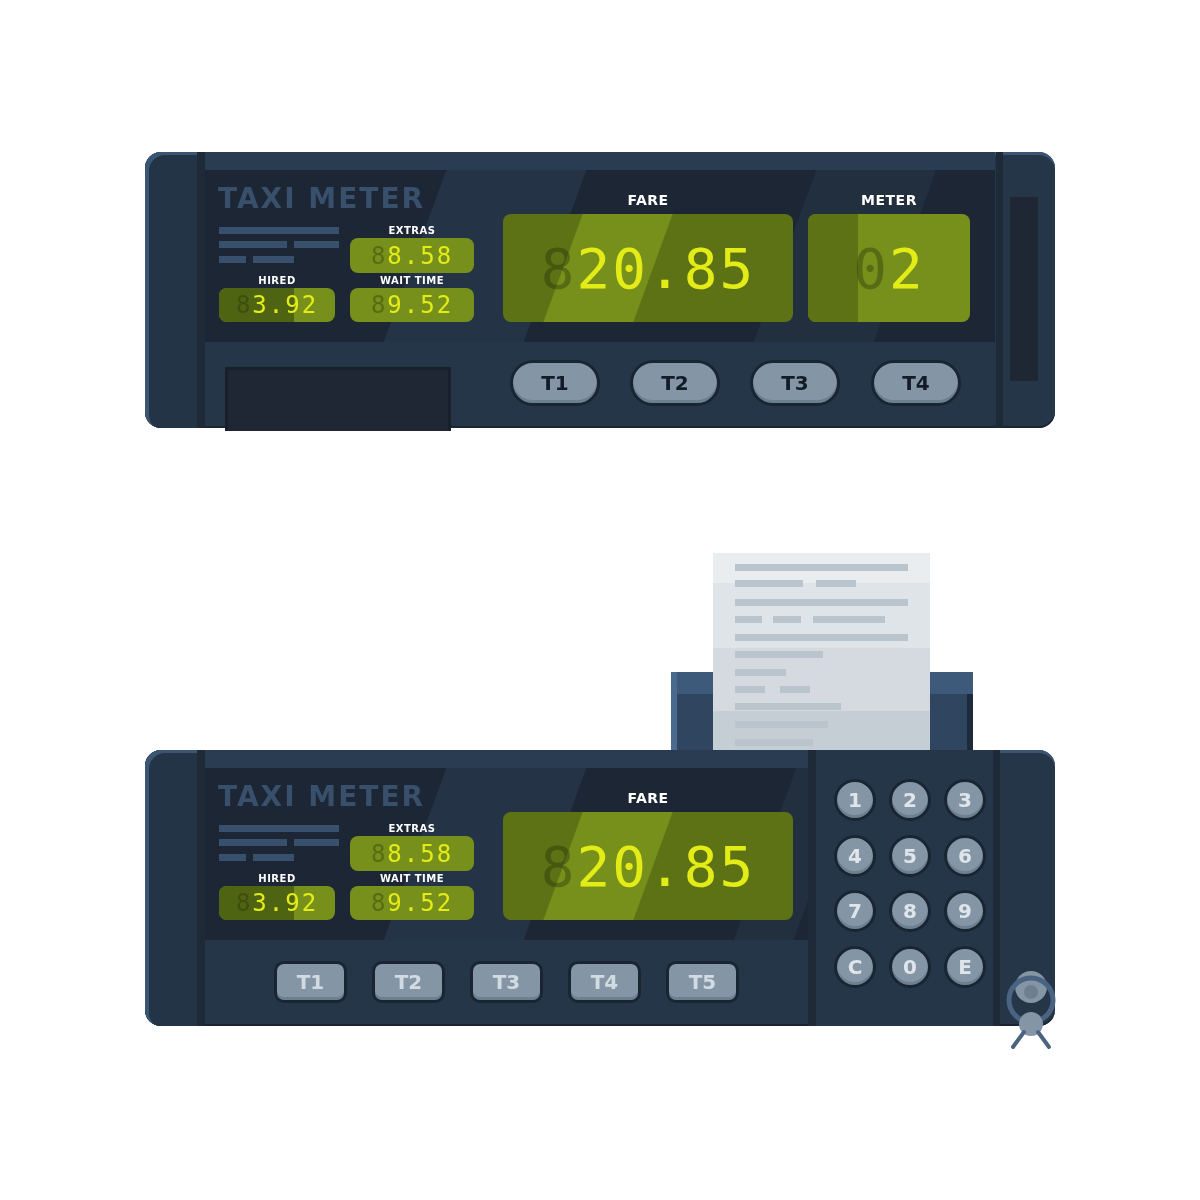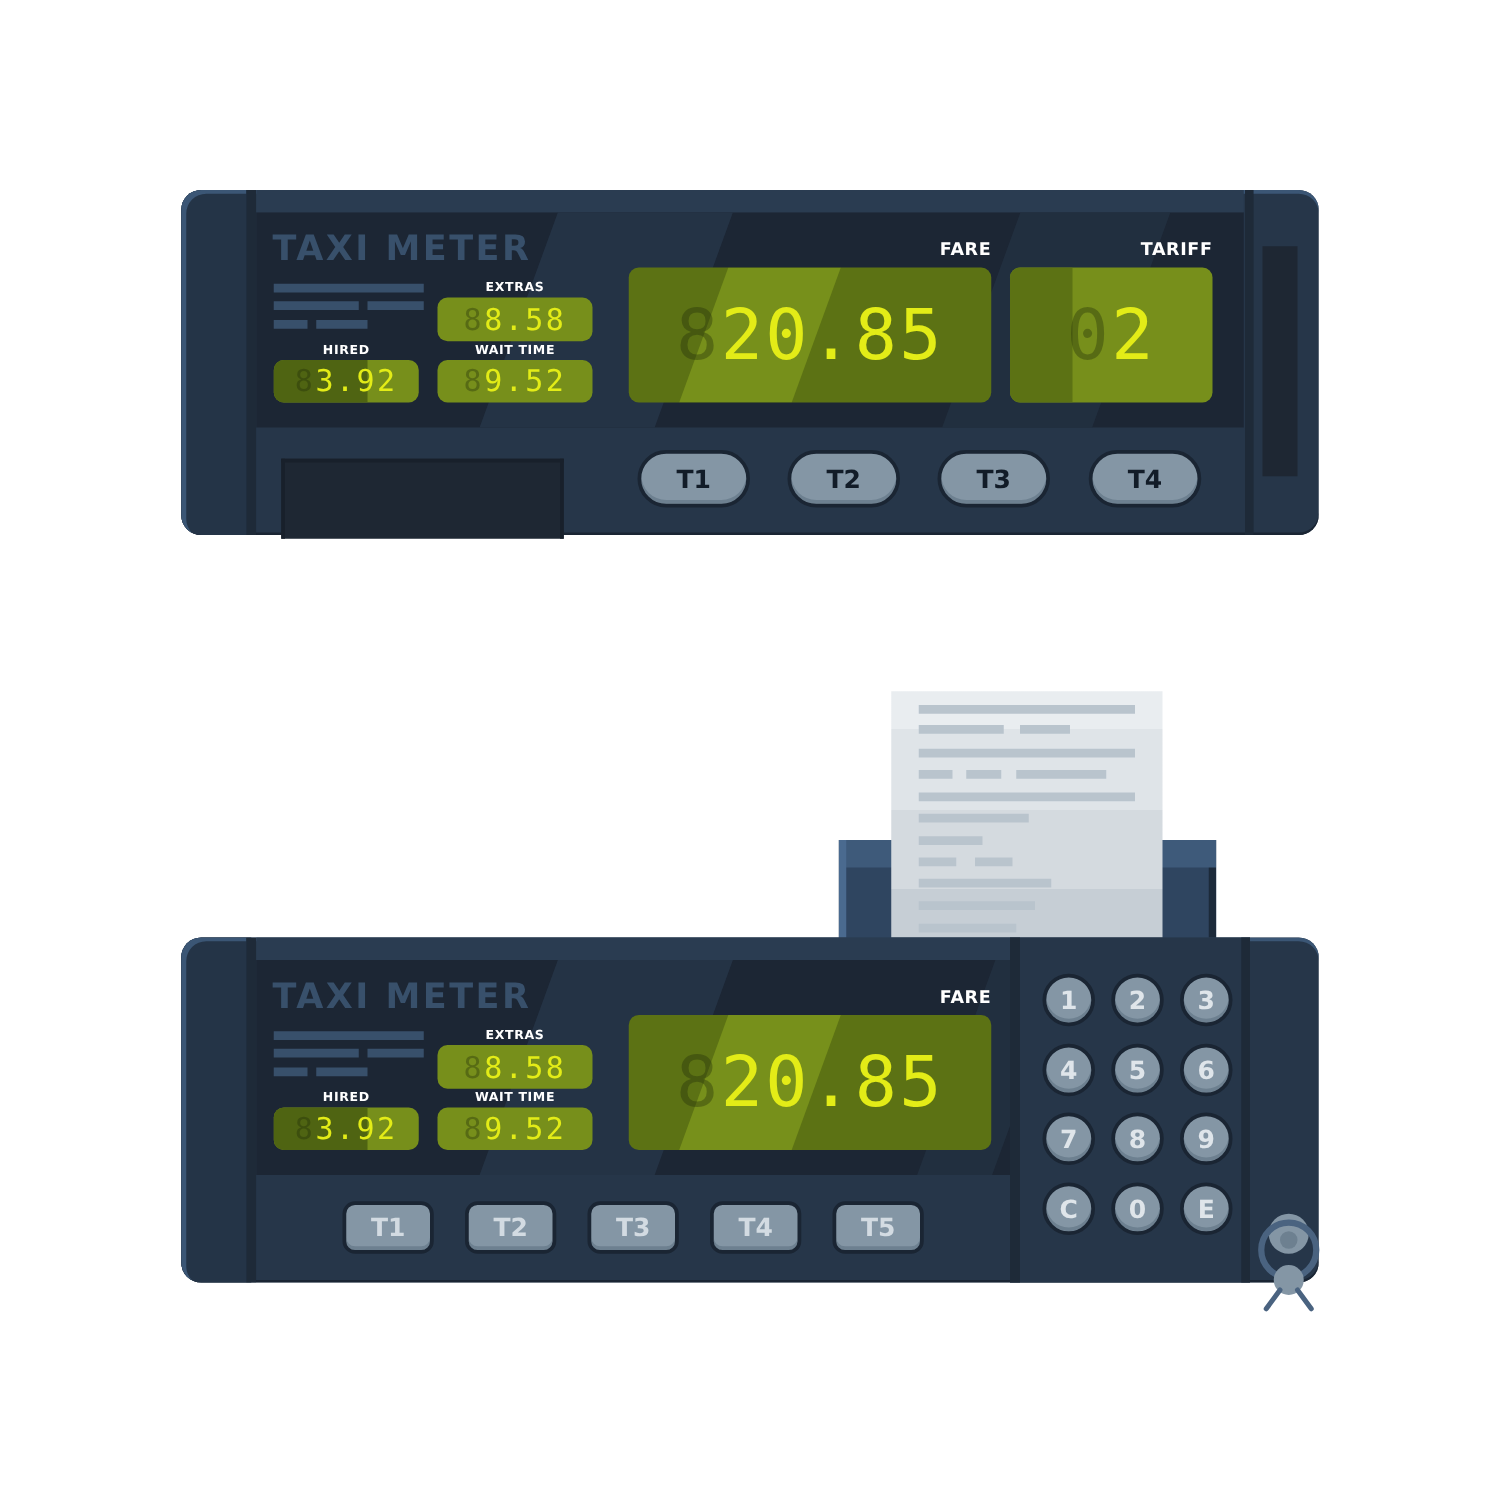--- a/index.html
+++ b/index.html
@@ -5,21 +5,21 @@
   html, body { margin:0; padding:0; background:#ffffff; }
   body { width:1200px; height:1200px; position:relative; overflow:hidden; font-family:"DejaVu Sans", sans-serif; }
   .meter { position:absolute; background:#263649; border-radius:16px; box-shadow: inset 0 3px 0 #3b5675, inset 0 -2px 0 #1a2533; }
   .meter .lside { position:absolute; left:0; top:0; bottom:0; width:52px; background:#243447; border-radius:16px 0 0 16px; border-right:8px solid #1e2a38; box-shadow: inset 4px 3px 0 #3b5675; }
   .meter .topstrip { position:absolute; top:0; height:18px; background:#2a3c51; }
   .screen { position:absolute; background:#1c2634; overflow:hidden; }
   .sheen { position:absolute; background:rgba(70,100,130,0.22); transform:skewX(-20deg); }
   .brand { position:absolute; font-family:"DejaVu Sans", sans-serif; font-weight:bold; color:#38506b; font-size:28px; letter-spacing:2px; }
   .bar { position:absolute; height:7px; background:#38506b; }
   .label { position:absolute; color:#ffffff; font-weight:bold; font-size:10px; letter-spacing:0.5px; text-align:center; }
-  .label.big { font-size:14px;text-align:right; }
+  .label.big { font-size:14px; }
   .lcd { position:absolute; background:#778f1b; border-radius:8px; overflow:hidden; }
   .lcd .dark { position:absolute; left:0; top:0; bottom:0; background:#4f6412; }
   .lcd .digits { position:absolute; left:0; right:0; top:0; bottom:0; display:flex; align-items:center; justify-content:center; font-family:"DejaVu Sans Mono", monospace; letter-spacing:2px; }
   .ghost { color:rgba(30,40,10,0.35); }
   .lit { color:#e3ec17; }
   .tbtn { position:absolute; background:#8496a5; border:3px solid #1a2533; color:#121c28; font-weight:bold; font-size:20px; display:flex; align-items:center; justify-content:center; box-shadow: inset 0 -3px 0 #6d8090; }
   .tbtn.pill { border-radius:24px; }
   .tbtn.rect { border-radius:10px; color:#d3dbe2; }
   .key { position:absolute; width:36px; height:36px; border-radius:50%; background:#8496a5; border:3px solid #1a2533; color:#dfe5ea; font-weight:bold; font-size:20px; display:flex; align-items:center; justify-content:center; box-shadow: inset 0 -3px 0 #6d8090; }
   .slot { position:absolute; background:#1e2733; }
@@ -71,21 +71,21 @@
 
   <div class="label big" style="left:358px; top:40px; width:290px;">FARE</div>
   <div class="lcd" style="left:358px; top:62px; width:290px; height:108px; background:#5c7214;">
     <div class="sheen" style="left:60px; top:0; width:90px; height:108px; background:rgba(170,200,40,0.35);"></div>
     <div class="digits" style="font-size:56px;">
         <span class="ghost">8</span>
         <span class="lit">20.85</span>
       </div>
   </div>
 
-  <div class="label big" style="left:663px; top:40px; width:162px;">TARIFF</div>
+  <div class="label big" style="left:663px; top:40px; width:162px;">METER</div>
   <div class="lcd" style="left:663px; top:62px; width:162px; height:108px;">
     <div class="dark" style="width:50px; background:#5c7214;"></div>
     <div class="digits" style="font-size:56px;">
         <span class="ghost">0</span>
         <span class="lit">2</span>
       </div>
   </div>
 
   <div class="slot" style="left:80px; top:215px; width:220px; height:61px; border:3px solid #18202b; border-bottom:none;"></div>
 

